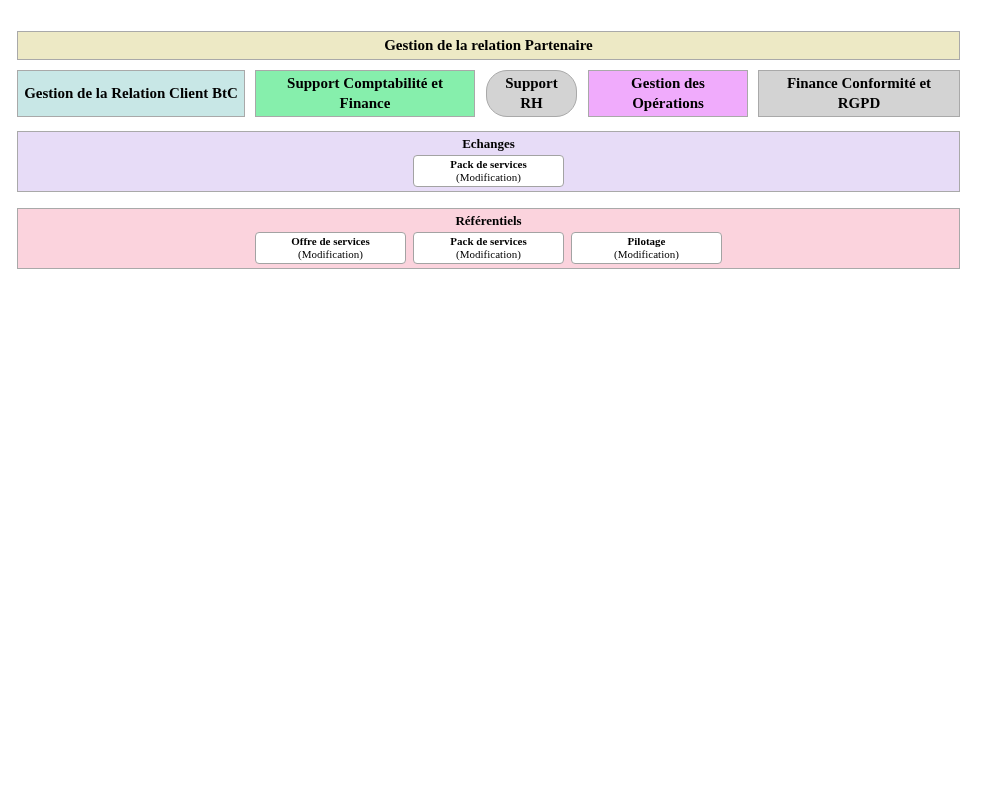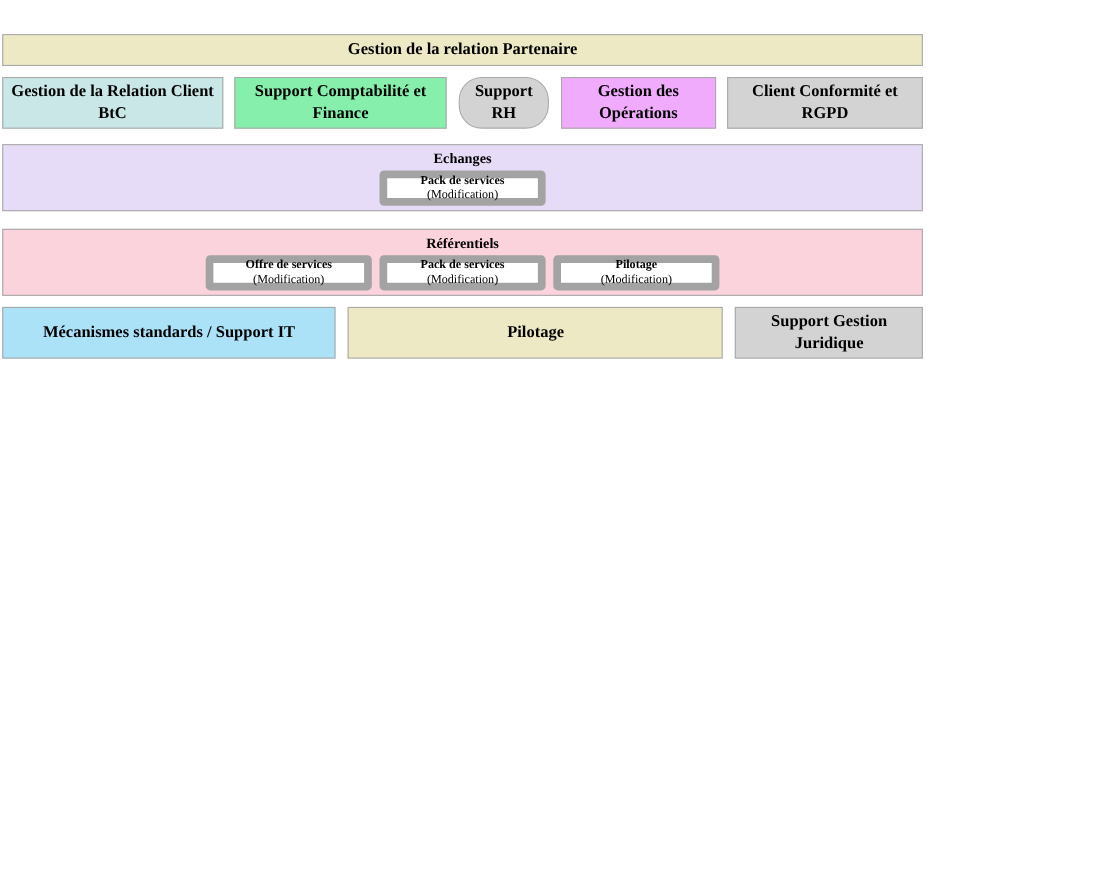--- a/index.html
+++ b/index.html
@@ -3,21 +3,21 @@
 <meta charset="utf-8">
 <style>
   * { box-sizing: border-box; }
   html, body { margin: 0; padding: 0; }
   body {
     width: 1000px; height: 800px;
     background: #ffffff;
     font-family: "Liberation Serif", serif;
     color: #000;
   }
-  .canvas { position: relative; width: 837px; margin-left: 2px; padding-top: 31px; }
+  .canvas { position: relative; width: 943px; margin-left: 17px; padding-top: 31px; }
 
   .band {
     border: 1px solid #a9a9a9;
     width: 100%;
   }
   .title-band {
     height: 29px;
     display: flex; align-items: center; justify-content: center;
     font-weight: bold; font-size: 15px;
   }
@@ -46,21 +46,21 @@
   .section-title {
     text-align: center;
     font-weight: bold; font-size: 13px; line-height: 18px;
   }
   .items-row {
     display: flex; justify-content: center; gap: 7px;
     margin-top: 2px;
   }
   .item-box {
     background: #ffffff;
-    border: 7px solid #a3a3a3;
+    border: 1px solid #a3a3a3;
     border-radius: 4px;
     width: 151px; height: 32px;
     display: flex; flex-direction: column; align-items: center; justify-content: center;
     text-align: center;
     font-size: 11px; line-height: 1.2;
   }
   .item-title { font-weight: bold; }
   .item-sub { font-weight: normal; }
 
   .canaux-band {
@@ -91,21 +91,21 @@
     <div class="cap w1" style="background-color: #86efac;">
       <span>Support Comptabilité et Finance</span>
     </div>
     <div class="cap w2" style="background-color: rgb(211, 211, 211);">
       <span>Support RH</span>
     </div>
     <div class="cap w3" style="background-color: #f0abfc;">
       <span>Gestion des Opérations</span>
     </div>
     <div class="cap w4" style="background-color: rgb(211, 211, 211);">
-      <span>Client Conformité et RGPD</span>
+      <span>Finance Conformité et RGPD</span>
     </div>
   </div>
 
   <div class="band section section-echanges" style="background-color: rgb(231, 220, 247);">
     <div class="section-title">Echanges</div>
     <div class="items-row">
       <div class="item-box">
         <span class="item-title">Pack de services</span>
         <span class="item-sub">(Modification)</span>
       </div>
@@ -124,25 +124,14 @@
         <span class="item-sub">(Modification)</span>
       </div>
       <div class="item-box">
         <span class="item-title">Pilotage</span>
         <span class="item-sub">(Modification)</span>
       </div>
     </div>
   </div>
 
 
-  <div class="row bottom-row">
-    <div class="cap b0" style="background-color: rgb(172, 226, 248);">
-      <span>Mécanismes standards / Support IT</span>
-    </div>
-    <div class="cap b1" style="background-color: rgb(237, 233, 197);">
-      <span>Pilotage</span>
-    </div>
-    <div class="cap b2" style="background-color: rgb(211, 211, 211);">
-      <span>Support Gestion Juridique</span>
-    </div>
-  </div>
 
 </div>
 
 </body></html>

